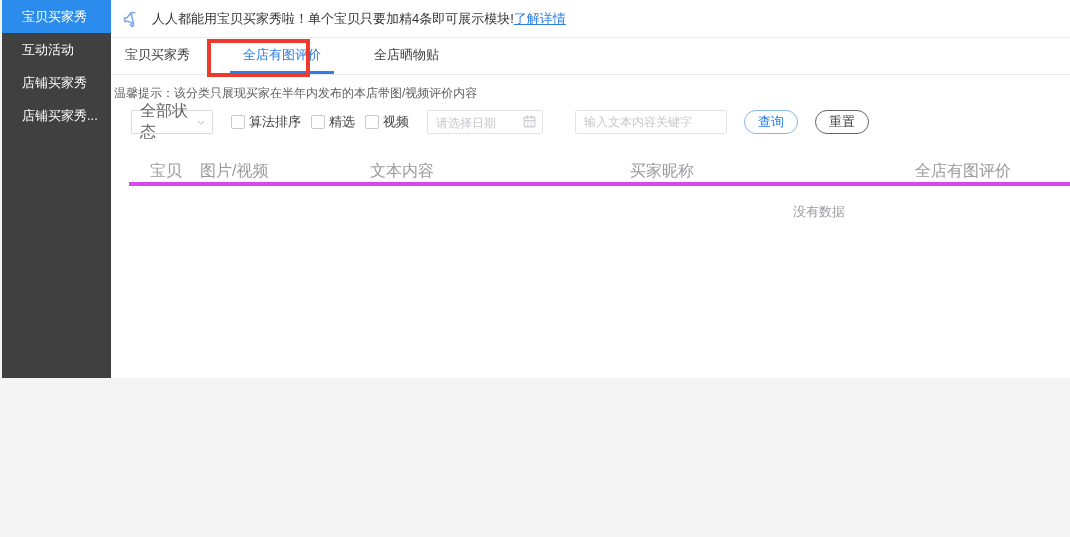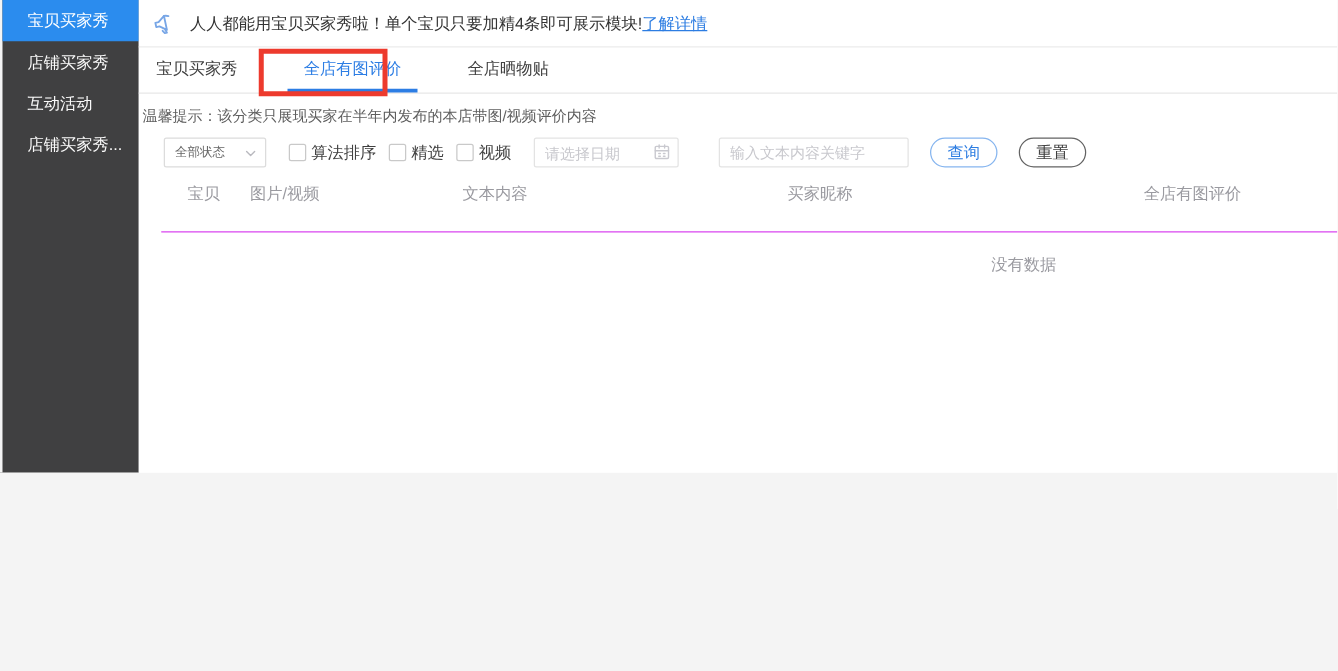--- a/index.html
+++ b/index.html
@@ -26,52 +26,52 @@
   .tab.active { color:#2c7de4; border-bottom:3px solid #2c7de4; padding:0 13px; }
 
   .annotation-box { position:absolute; left:207px; top:39px; width:103px; height:38px;
                     border:4px solid #ed3a2d; pointer-events:none; }
 
   .hint { padding:10px 0 0 3px; font-size:12px; color:#5e5e5e; height:28px; }
 
   .filterbar { display:flex; align-items:center; margin:7px 0 0 20px; height:24px; }
   .select { width:82px; height:24px; border:1px solid #dcdcdc; border-radius:2px; display:flex;
             align-items:center; justify-content:space-between; padding:0 6px 0 8px; cursor:pointer; background:#fff; }
-  .select-value { font-size:10px; color:#666; }
+  .select-value { font-size:16px; color:#666; }
   .cb-group { display:flex; align-items:center; margin-left:18px; }
   .cb-item { display:flex; align-items:center; margin-right:10px; cursor:pointer; }
   .cb-box { width:14px; height:14px; border:1px solid #c9c9c9; border-radius:2px; background:#fff; }
   .cb-label { font-size:13px; color:#404040; margin-left:4px; }
   .date-wrap { position:relative; margin-left:8px; }
   .date-input { width:116px; height:24px; border:1px solid #e3e3e3; border-radius:2px;
                 font-size:12px; color:#666; padding:1px 26px 0 8px; outline:none; }
   .date-icon { position:absolute; right:6px; top:4px; }
   .kw-input { width:152px; height:24px; border:1px solid #e3e3e3; border-radius:2px; margin-left:32px;
               font-size:12px; color:#666; padding:0 8px; outline:none; }
   input::placeholder { color:#c8c8cd; }
   .btn { height:24px; padding:0 13px; border-radius:12px; background:#fff; font-size:13px;
          line-height:22px; cursor:pointer; margin-left:17px; }
   .btn-search { border:1px solid #86b5ef; color:#2d7de2; }
   .btn-reset { border:1px solid #636363; color:#404040; }
 
   .table { margin:12px 0 0 18px; }
-  .thead { display:flex; align-items:flex-start; height:40px; padding-left:21px;
-           border-bottom:1px solid #d946ef; font-size:13px; color:#9a9aa0; }
+  .thead { display:flex; align-items:flex-end; height:40px; padding-left:21px;
+           border-bottom:4px solid #d946ef; font-size:16px; color:#9a9aa0; }
   .th-1 { width:50px; } .th-2 { width:170px; } .th-3 { width:260px; } .th-4 { width:285px; } .th-5 { flex:1; }
   .empty { padding:17px 0 0 664px; font-size:13px; color:#9b9ba1; }
 </style>
 </head>
 <body>
 
 <div class="app">
 
   <div class="sidebar">
     <div class="side-item active">宝贝买家秀</div>
+    <div class="side-item">互动活动</div>
     <div class="side-item">店铺买家秀</div>
-    <div class="side-item">互动活动</div>
     <div class="side-item">店铺买家秀...</div>
   </div>
 
   <div class="main">
 
     <div class="banner">
       <span class="icon-wrap">
         <svg width="21" height="21" viewBox="0 0 24 24" fill="none" stroke="#78a6e6" stroke-width="1.7" stroke-linecap="round" stroke-linejoin="round" style="transform:rotate(-12deg)">
           <path d="M4 10v4h3l6 4.5v-13L7 10H4z"></path>
           <path d="M13 5.5c2 0 4 1 4 1"></path>

